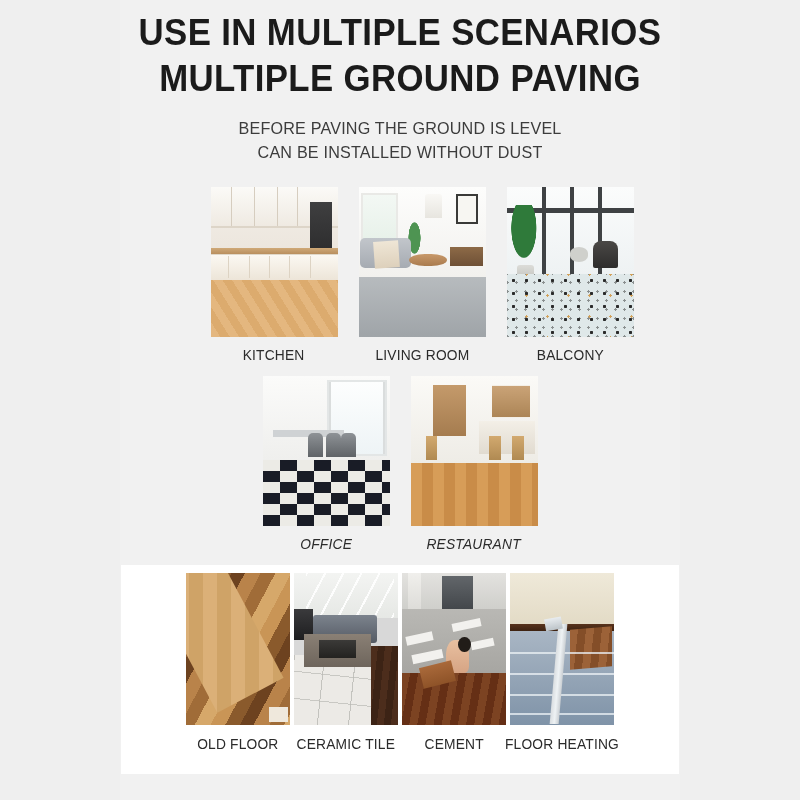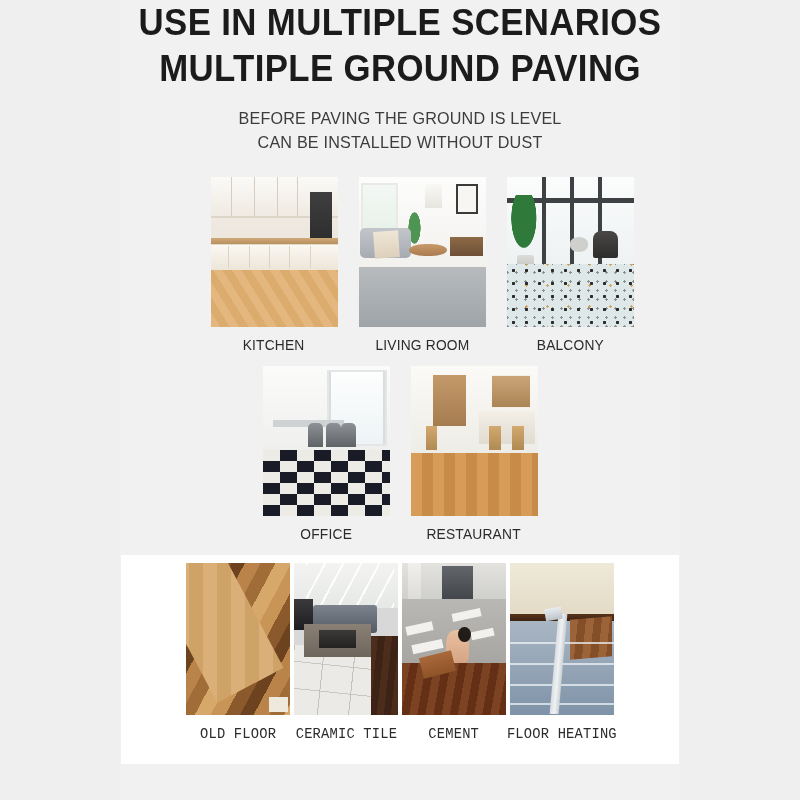--- a/index.html
+++ b/index.html
@@ -28,20 +28,21 @@
 
   .page {
     position: relative;
     z-index: 1;
     width: 800px;
     height: 800px;
   }
 
   
   .header {
+    padding-top: 10px;
     text-align: center;
   }
   .title {
     font-family: "Liberation Sans Narrow", "Liberation Sans", sans-serif;
     font-size: 37px;
     line-height: 1.25;
     font-weight: bold;
     color: #1b1b1b;
     letter-spacing: 0.4px;
     margin: 0;
@@ -66,21 +67,21 @@
   }
 
   
   .grid-row {
     display: flex;
     justify-content: center;
     align-items: flex-start;
     gap: 21px;
   }
   .row-1 { margin-top: 21px; padding-left: 44px; }
-  .row-2 { margin-top: 13px; }
+  .row-2 { margin-top: 13px; font-style: italic; }
 
   .cell {
     width: 127px;
     display: flex;
     flex-direction: column;
     align-items: center;
   }
   .cell .thumb {
     width: 127px;
     height: 150px;
@@ -107,21 +108,20 @@
     box-sizing: border-box;
   }
   .panel-row {
     display: flex;
     justify-content: center;
     align-items: flex-start;
     gap: 8px;
   }
   .panel .cell {
     width: 100px;
-    font-family: Liberation Mono, monospace;
   }
   .panel .cell .thumb {
     width: 104px;
     height: 152px;
   }
   .panel .cell .caption {
     margin-top: 11px;
     font-size: 14.5px;
   }
 

